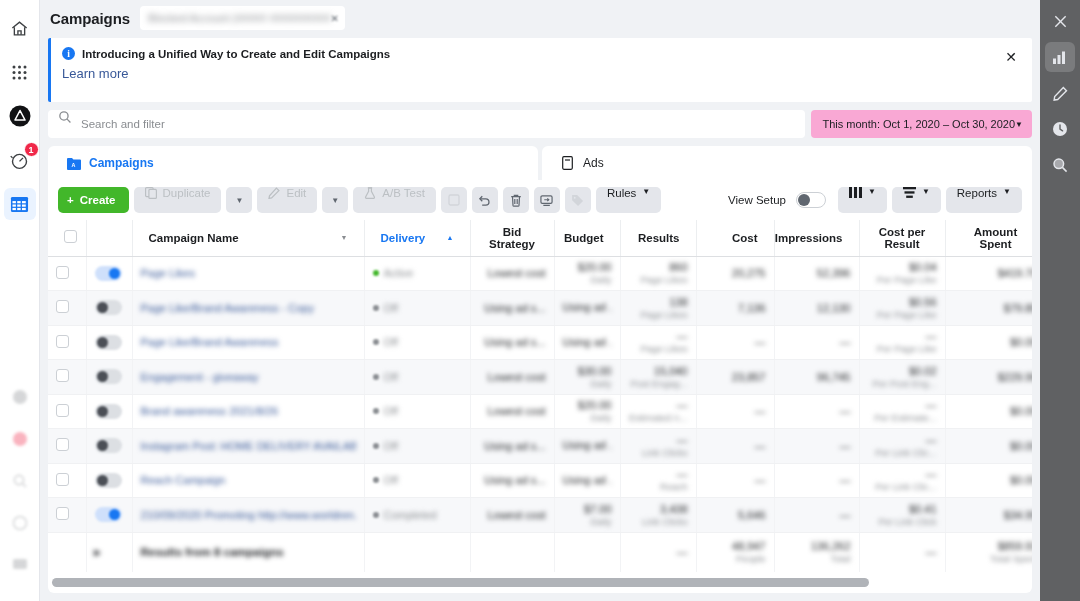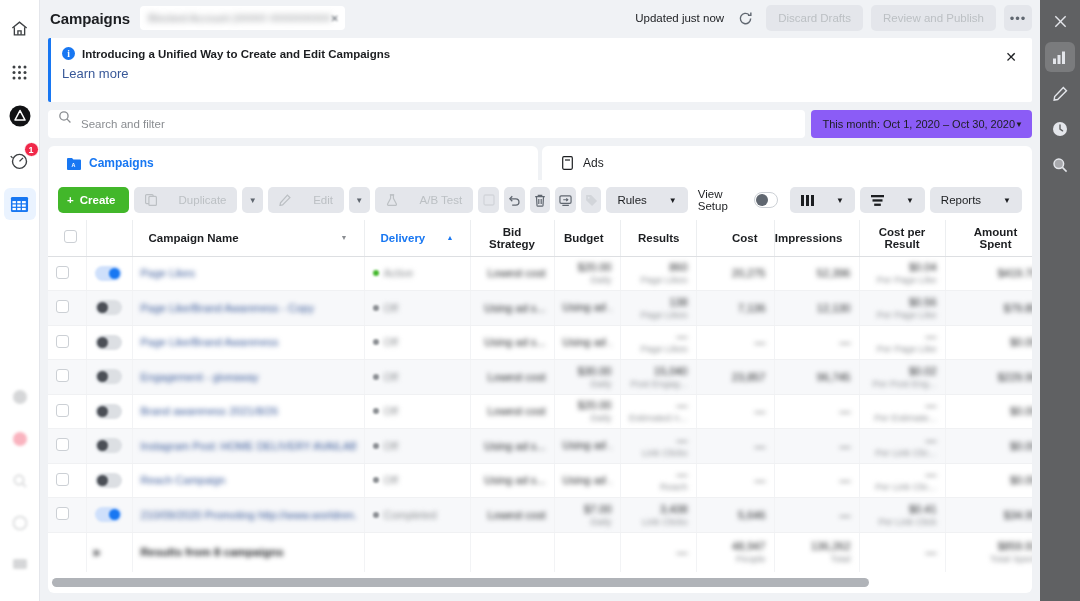--- a/index.html
+++ b/index.html
@@ -126,21 +126,21 @@
   .search-box {
     flex: 1 1 auto; background: #fff; border-radius: 4px;
     display: flex; gap: 9px; padding: 0 10px;
   }
   .search-box input {
     flex: 1; border: none; outline: none; background: transparent;
     font-size: 11.5px; color: #1c1e21; font-family: "Liberation Sans", sans-serif;
   }
   .search-box input::placeholder { color: #8a8d91; }
   .date-box {
-    flex: 0 0 210px; background: #8b5cf6; border-radius: 4px;
+    flex: 0 0 210px; background: #f9a8d4; border-radius: 4px;
     display: flex; align-items: center; justify-content: center;
     padding: 0 9px 0 11px; font-size: 11px; color: #1c1e21;
     white-space: nowrap;
   }
   .caret { font-size: 8px; color: #1c1e21; }
 
   
   .tabs {
     margin: 8px 8px 0 8px; height: 34px;
     display: flex; gap: 4px;
@@ -180,21 +180,21 @@
   .btn-create {
     height: 26px; background: #42b72a; color: #fff;
     border: none; border-radius: 5px; padding: 0 13px 0 9px;
     font-size: 11.5px; font-weight: bold;
     display: flex; align-items: center; gap: 6px;
   }
   .btn-grey {
     height: 26px; background: #e4e6eb; color: #bcc0c4;
     border: none; border-radius: 5px; padding: 0 11px;
     font-size: 11.5px;
-    display: flex; align-items: center; gap: 22px; white-space: nowrap;
+    display: flex; align-items: flex-start; gap: 6px; white-space: nowrap;
   }
   .btn-grey.enabled { color: #1c1e21; }
   .btn-sq {
     width: 26px; height: 26px; background: #e4e6eb; border: none;
     border-radius: 5px; color: #606770;
     display: flex; align-items: center; justify-content: center;
   }
   .btn-sq.disabled { color: #d2d5da; }
   .btn-caret {
     width: 26px; height: 26px; background: #e4e6eb; border: none;
@@ -378,32 +378,20 @@
 
   <div class="main">
 
     <div class="topbar">
       <div class="page-title">Campaigns</div>
       <div class="acct-pill">
         <span class="blurtext">Blocked Account (##### ##########)</span>
         <span class="pill-x">✕</span>
       </div>
 
-      <div class="topbar-right">
-        <span class="updated-txt">Updated just now</span>
-        <button class="icon-btn-plain">
-          <svg width="15" height="15" viewBox="0 0 16 16" fill="none" stroke="#606770" stroke-width="1.5">
-            <path d="M13.5 8a5.5 5.5 0 1 1-1.7-3.95"></path>
-              <path d="M13.7 1.6v3.1h-3.1"></path>
-          </svg>
-        </button>
-        <button class="ghost-btn">Discard Drafts</button>
-        <button class="ghost-btn">Review and Publish</button>
-        <button class="dots-btn">•••</button>
-      </div>
     </div>
 
     <div class="banner">
       <div class="banner-title-row">
         <span class="info-dot">i</span>
         <span class="banner-title">Introducing a Unified Way to Create and Edit Campaigns</span>
       </div>
       <a class="banner-link">Learn more</a>
       <button class="banner-close">✕</button>
     </div>

